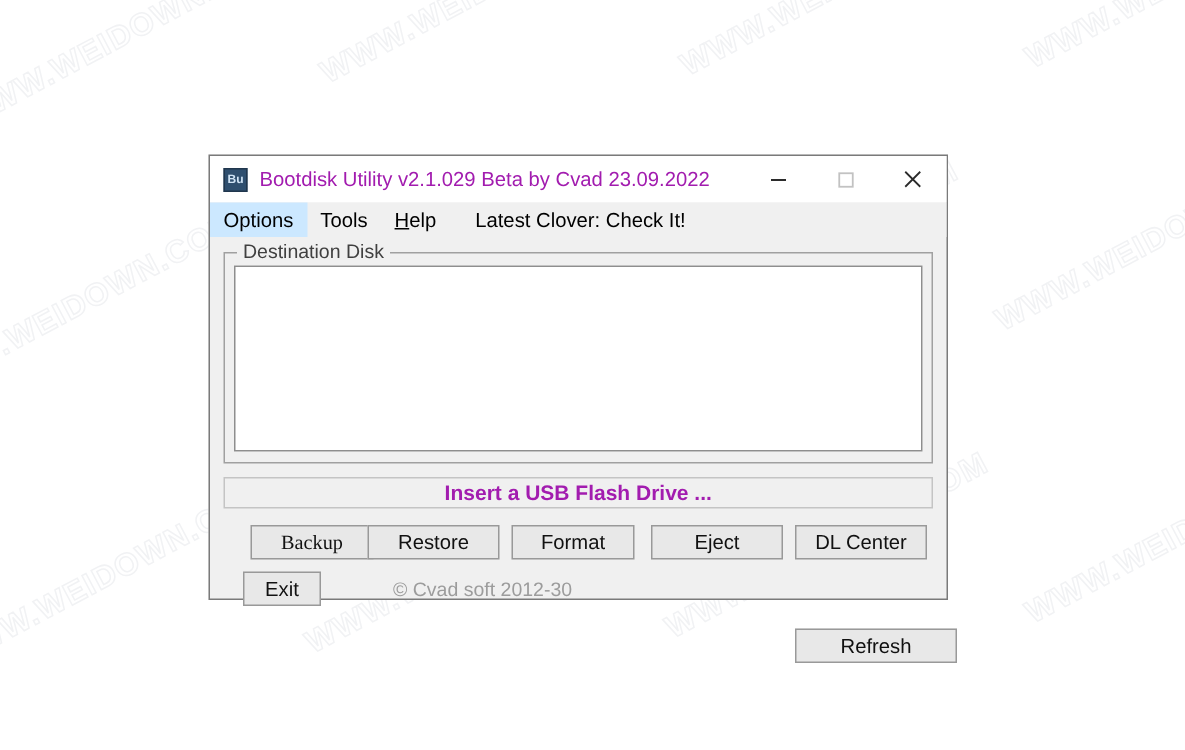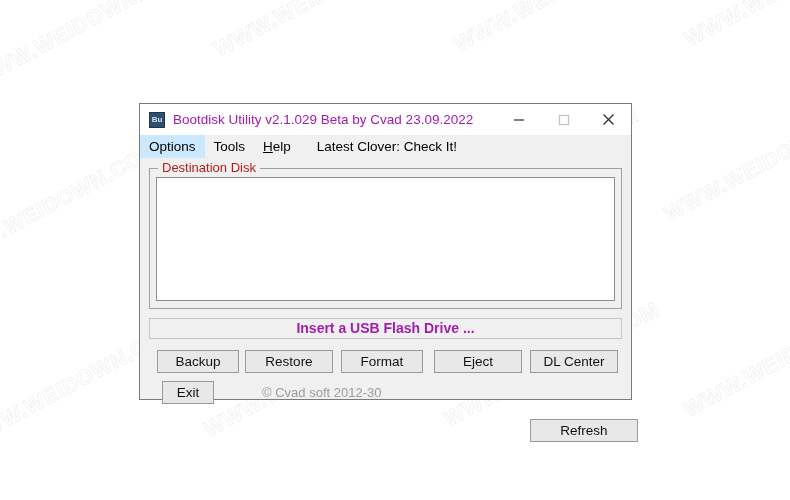--- a/index.html
+++ b/index.html
@@ -126,21 +126,21 @@
     padding: 8px 6px 7px 6px;
     box-sizing: border-box;
   }
   #destination-group-label {
     position: absolute;
     top: -9px;
     left: 8px;
     background: #f0f0f0;
     padding: 0 4px;
     font-size: 13px;
-    color: #b91c1c;
+    color: #404040;
     white-space: nowrap;
   }
   #disk-list {
     height: 124px;
     background: #ffffff;
     border: 1px solid #8e8e8e;
     box-sizing: border-box;
   }
 
   
@@ -251,21 +251,21 @@
   <div id="client-area">
 
     <div id="destination-group">
       <div id="destination-group-label">Destination Disk</div>
       <div id="disk-list"></div>
     </div>
 
     <div id="status-bar">Insert a USB Flash Drive ...</div>
 
     <div id="button-row-1">
-      <button class="btn" style="left:8px;   width:82px;">Backup</button>
+      <button class="btn" style="left:18px;   width:82px;font-family:Liberation Serif, serif;">Backup</button>
       <button class="btn" style="left:96px;  width:88px;">Restore</button>
       <button class="btn" style="left:192px; width:82px;">Format</button>
       <button class="btn" style="left:381px; width:88px;">DL Center</button>
       <button class="btn" style="left:285px; width:88px;">Eject</button>
     </div>
 
     <div id="button-row-2">
       <button class="btn" style="left:13px;  width:52px;">Exit</button>
       <div id="copyright-text">© Cvad soft 2012-30</div>
       <button class="btn" style="left:381px; width:108px;margin-top:38px;">Refresh</button>

